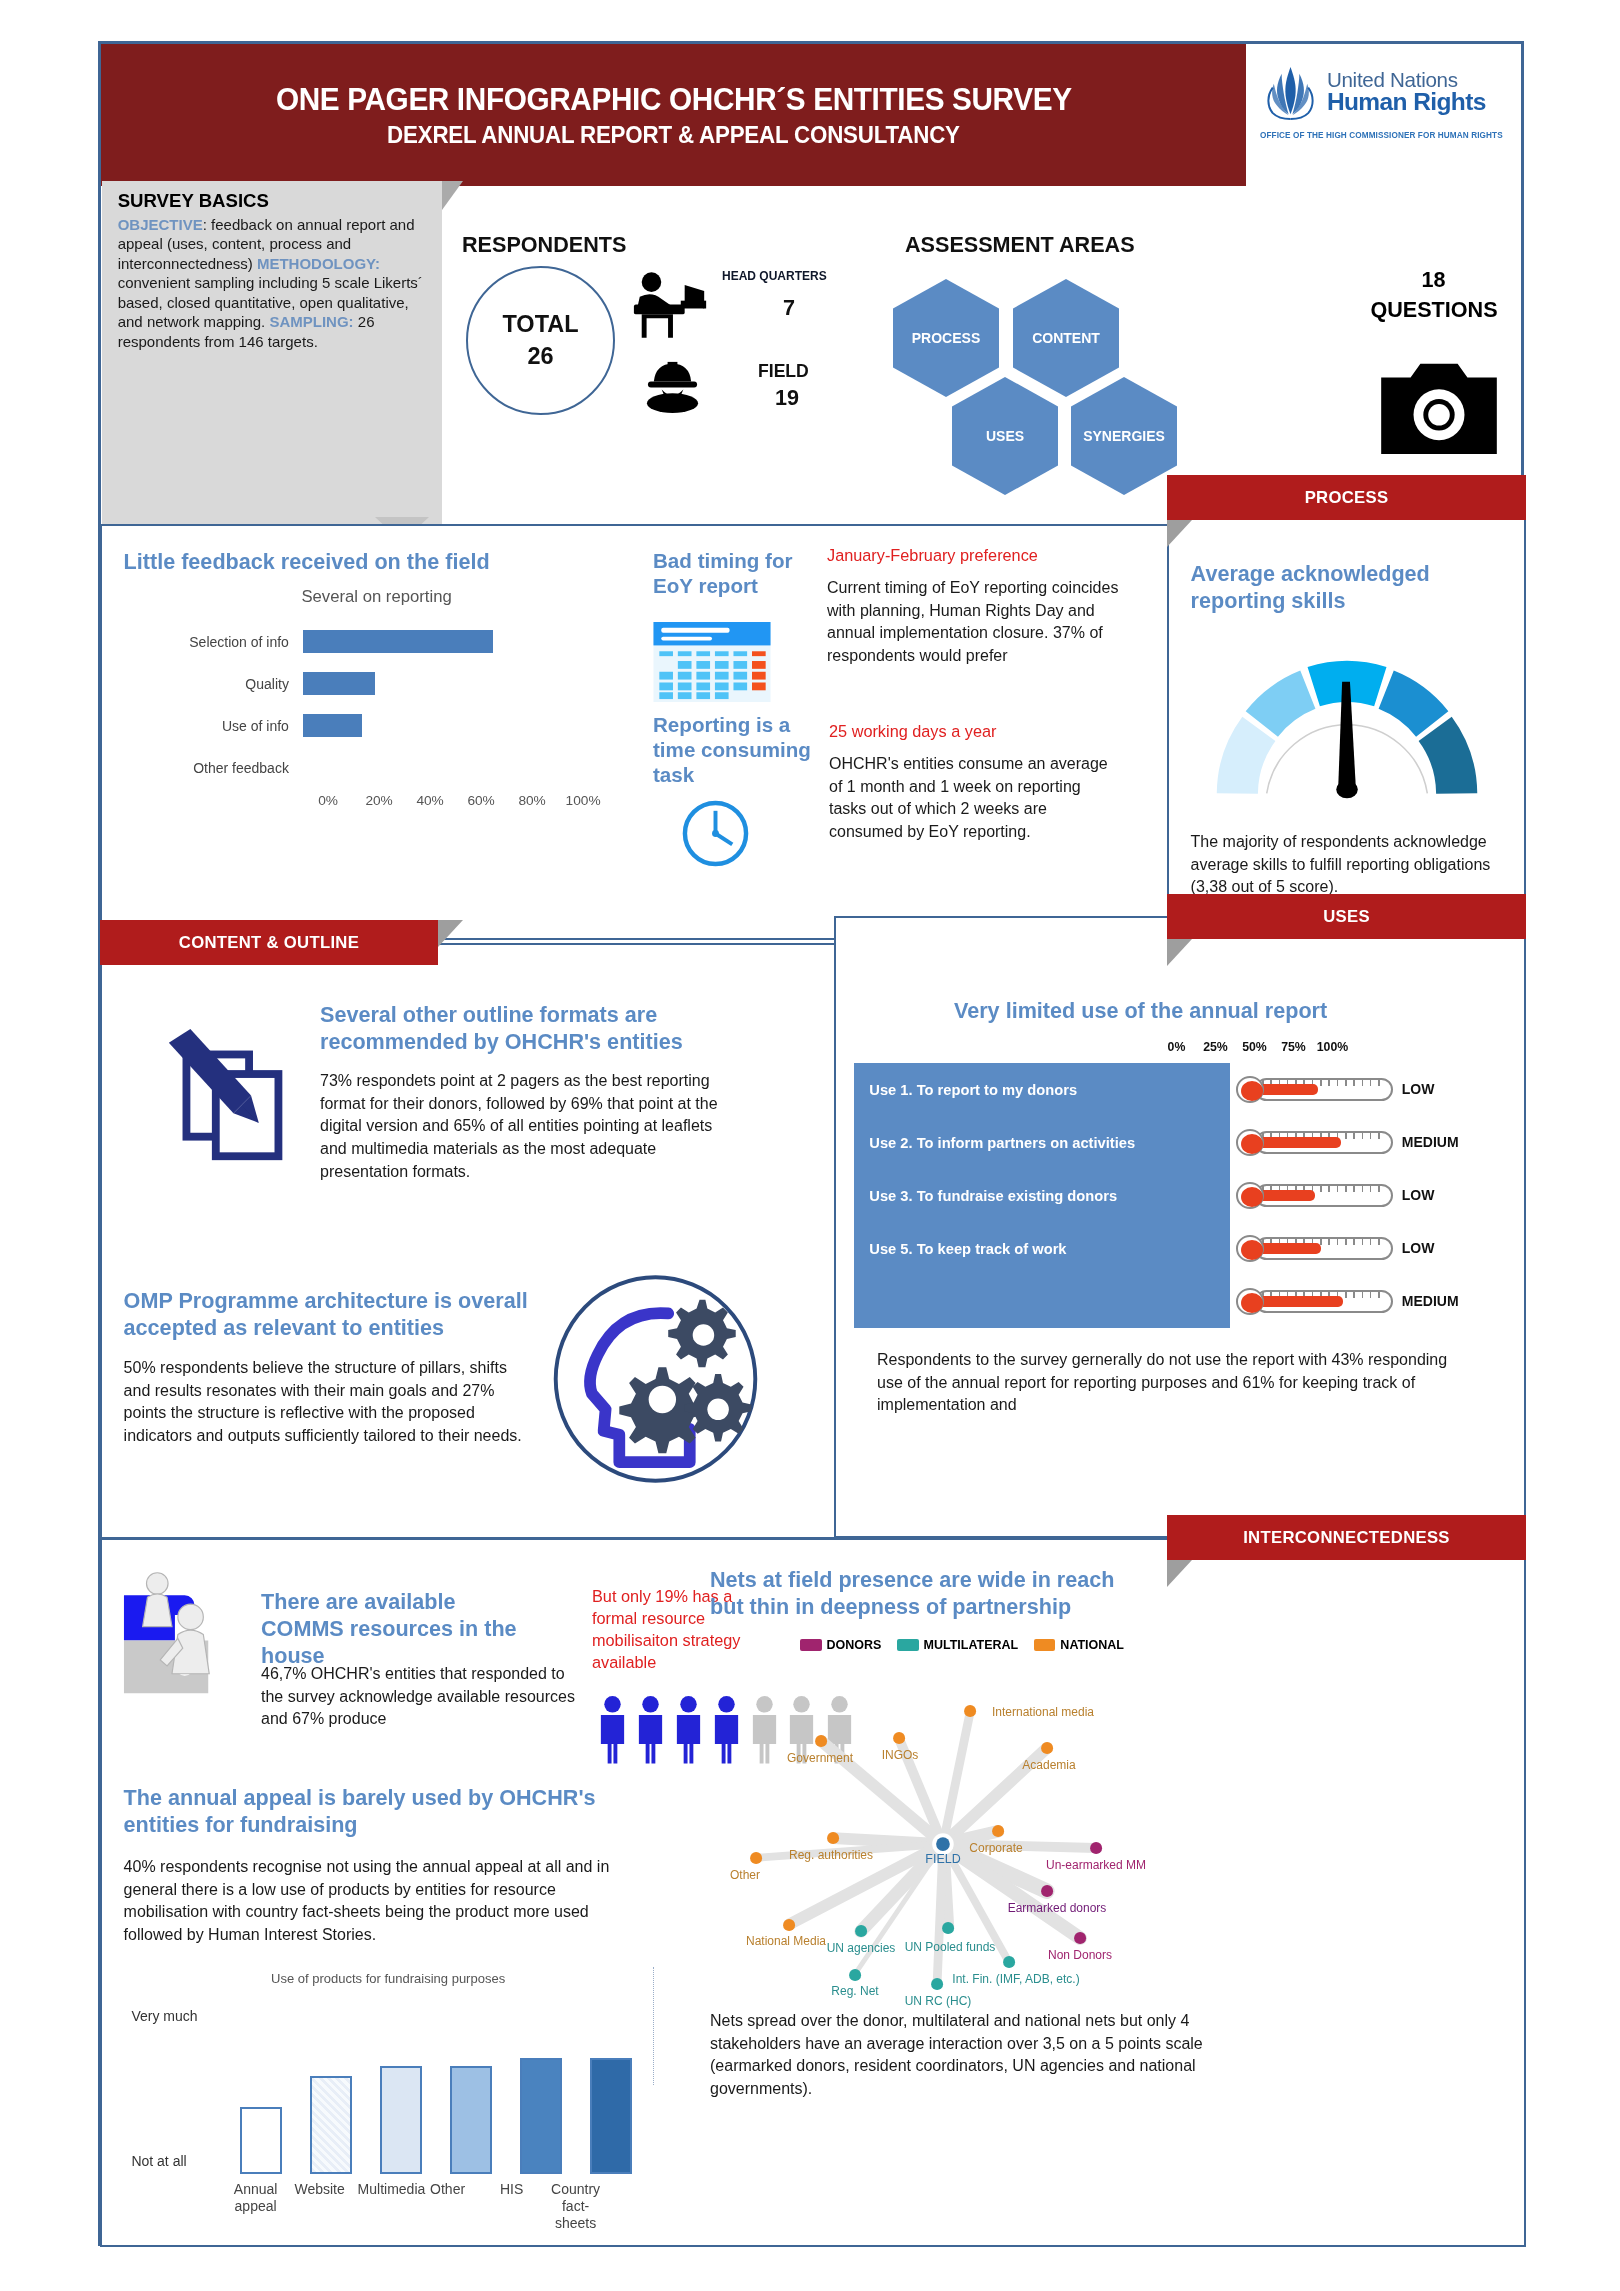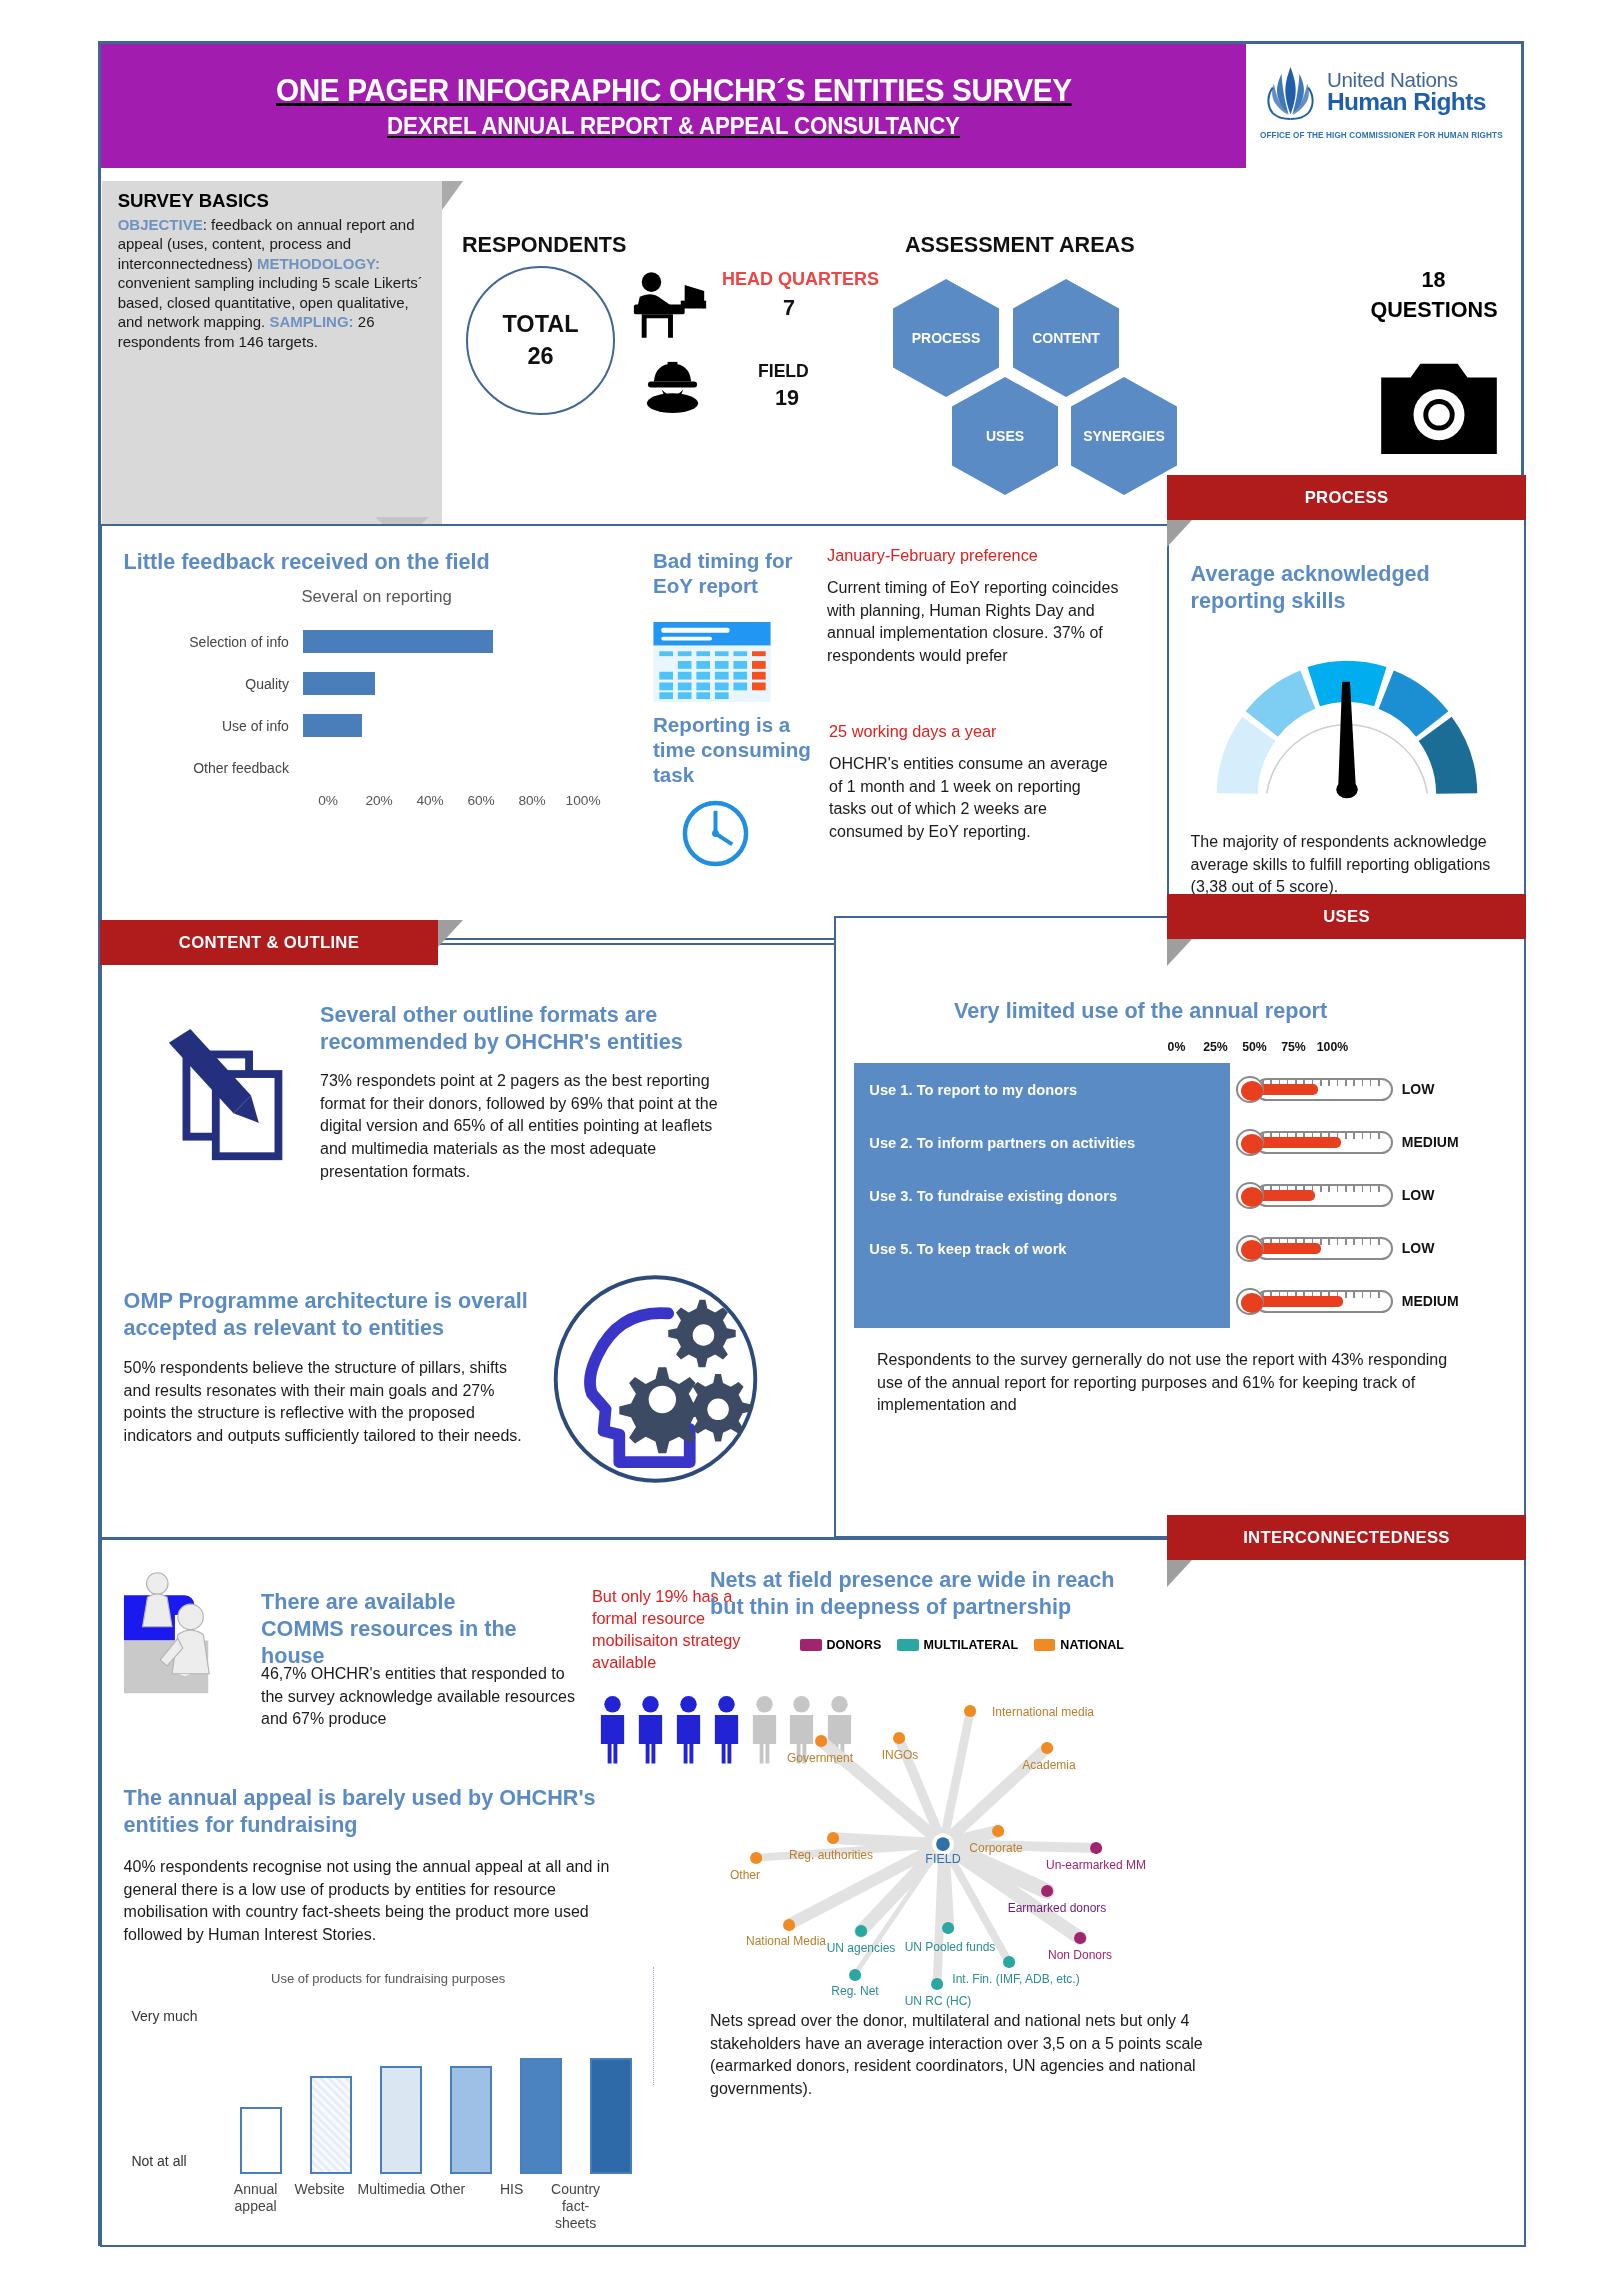--- a/index.html
+++ b/index.html
@@ -13,24 +13,24 @@
   
   #poster {
     position:absolute; left:98px; top:41px;
     width:1426px; height:2205px;
     border:3.9px solid #3f6695;
     background:#ffffff;
   }
   
   #header-bar {
     position:absolute; left:0px; top:0px;
-    width:1145px; height:124px;
-    background:#a21caf;
+    width:1145px; height:142px;
+    background:#7f1d1d;
     display:flex; flex-direction:column;
-    align-items:center; justify-content:center;text-decoration:underline;
+    align-items:center; justify-content:center;
   }
   #title-main {
     color:#ffffff; font-size:32px; font-weight:bold;
     letter-spacing:-0.4px; white-space:nowrap;
     transform:scaleX(0.93); transform-origin:center;
   }
   #title-sub {
     color:#ffffff; font-size:23.5px; font-weight:bold;
     margin-top:4.9px; letter-spacing:-0.2px; white-space:nowrap;
     transform:scaleX(0.95); transform-origin:center;
@@ -73,21 +73,21 @@
   
   #respondents-label { position:absolute; left:361px; top:188px; font-size:21.6px; font-weight:bold; color:#111; }
   #total-circle {
     position:absolute; left:365px; top:222px;
     width:149px; height:149px; border-radius:50%;
     border:2.9px solid #3f6695;
     display:flex; flex-direction:column; align-items:center; justify-content:center;
   }
   #total-circle .t1 { font-size:23.5px; font-weight:bold; color:#111; }
   #total-circle .t2 { font-size:23.5px; font-weight:bold; color:#111; margin-top:5.9px; }
-  #hq-label { position:absolute; left:621px; top:225px; font-size:18px; font-weight:bold; color:#ef4444; }
+  #hq-label { position:absolute; left:621px; top:225px; font-size:12px; font-weight:bold; color:#0f172a; }
   #hq-value { position:absolute; left:682px; top:251px; font-size:21.6px; font-weight:bold; color:#111; }
   #field-label { position:absolute; left:657px; top:317px; font-size:17.6px; font-weight:bold; color:#111; }
   #field-value { position:absolute; left:674px; top:341px; font-size:21.6px; font-weight:bold; color:#111; }
   #icon-desk { position:absolute; left:529px; top:227px; }
   #icon-helmet { position:absolute; left:541px; top:312px; }
   
   #assess-label { position:absolute; left:804px; top:188px; font-size:21.6px; font-weight:bold; color:#111; }
   .hex {
     position:absolute; width:106px; height:118px;
     background:#5b8bc4;

